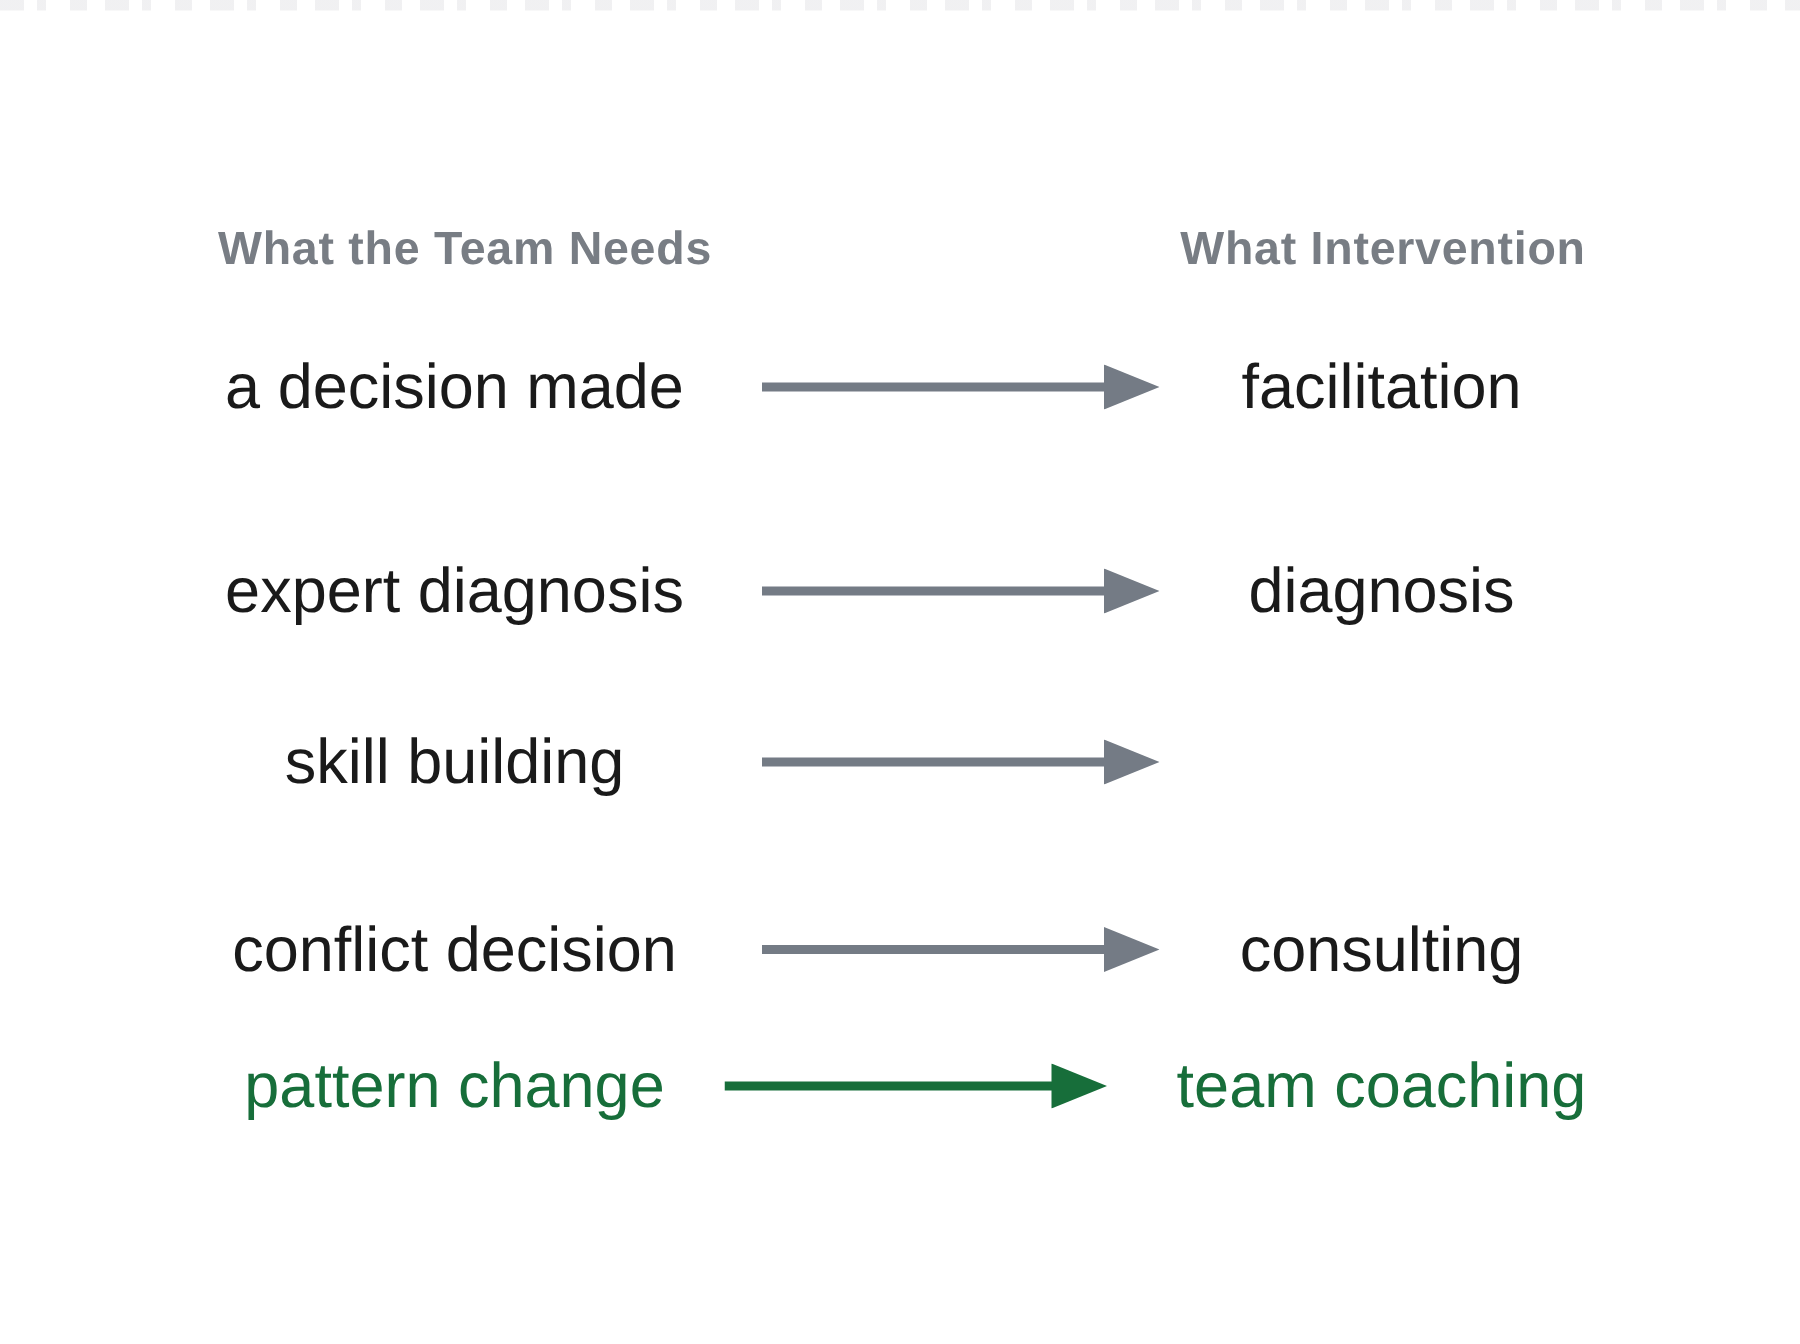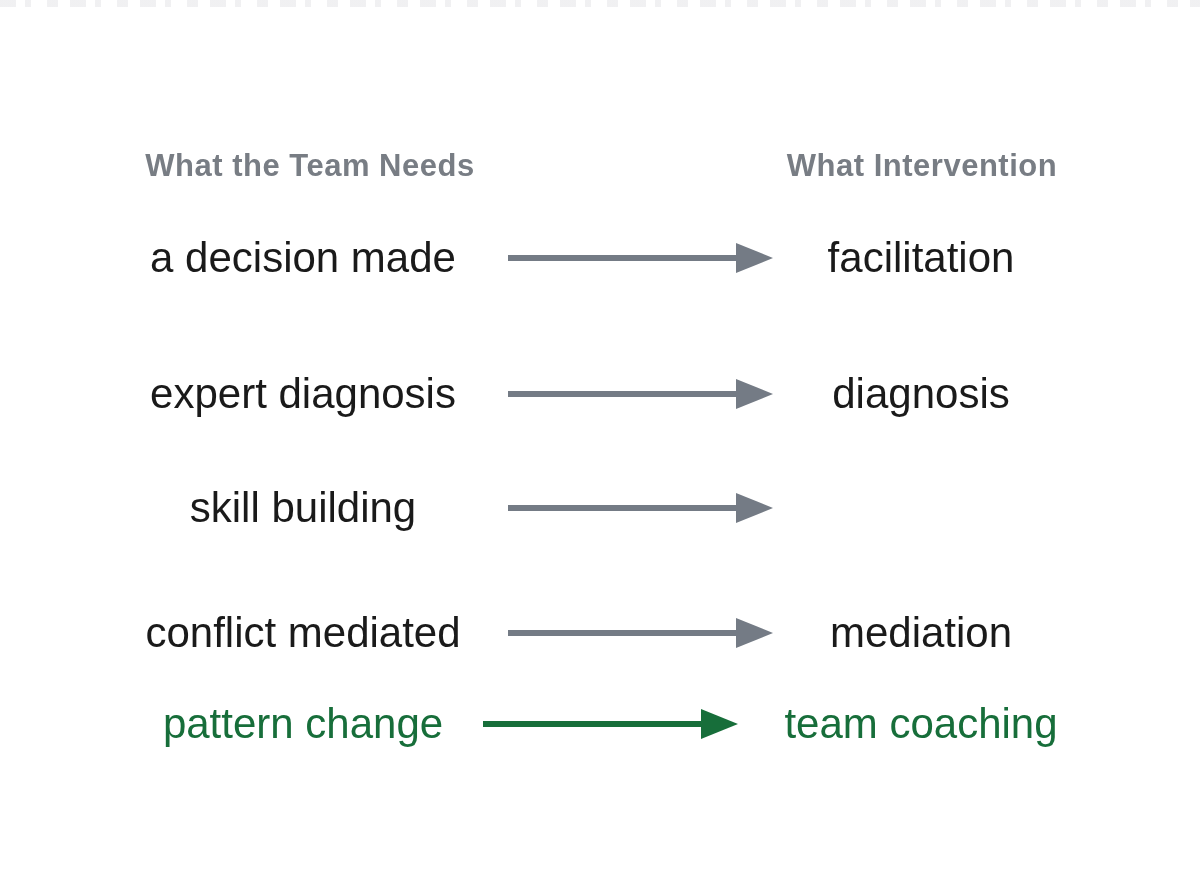--- a/index.html
+++ b/index.html
@@ -125,28 +125,28 @@
     <span class="need">skill building</span>
     <span class="arrow-wrap">
       <svg viewBox="0 0 265 30" preserveAspectRatio="none" aria-hidden="true">
         <rect x="0" y="12" width="233" height="6" fill="currentColor"></rect>
         <polygon points="228,0 265,15 228,30" fill="currentColor"></polygon>
       </svg>
     </span>
   </div>
 
   <div class="map-row row-3">
-    <span class="need">conflict mediated</span>
+    <span class="need">conflict decision</span>
     <span class="arrow-wrap">
       <svg viewBox="0 0 265 30" preserveAspectRatio="none" aria-hidden="true">
         <rect x="0" y="12" width="233" height="6" fill="currentColor"></rect>
         <polygon points="228,0 265,15 228,30" fill="currentColor"></polygon>
       </svg>
     </span>
-    <span class="intervention">mediation</span>
+    <span class="intervention">consulting</span>
   </div>
 
   <div class="map-row row-4 highlight">
     <span class="need">pattern change</span>
     <span class="arrow-wrap">
       <svg viewBox="0 0 255 30" preserveAspectRatio="none" aria-hidden="true">
         <rect x="0" y="12" width="223" height="6" fill="currentColor"></rect>
         <polygon points="218,0 255,15 218,30" fill="currentColor"></polygon>
       </svg>
     </span>

